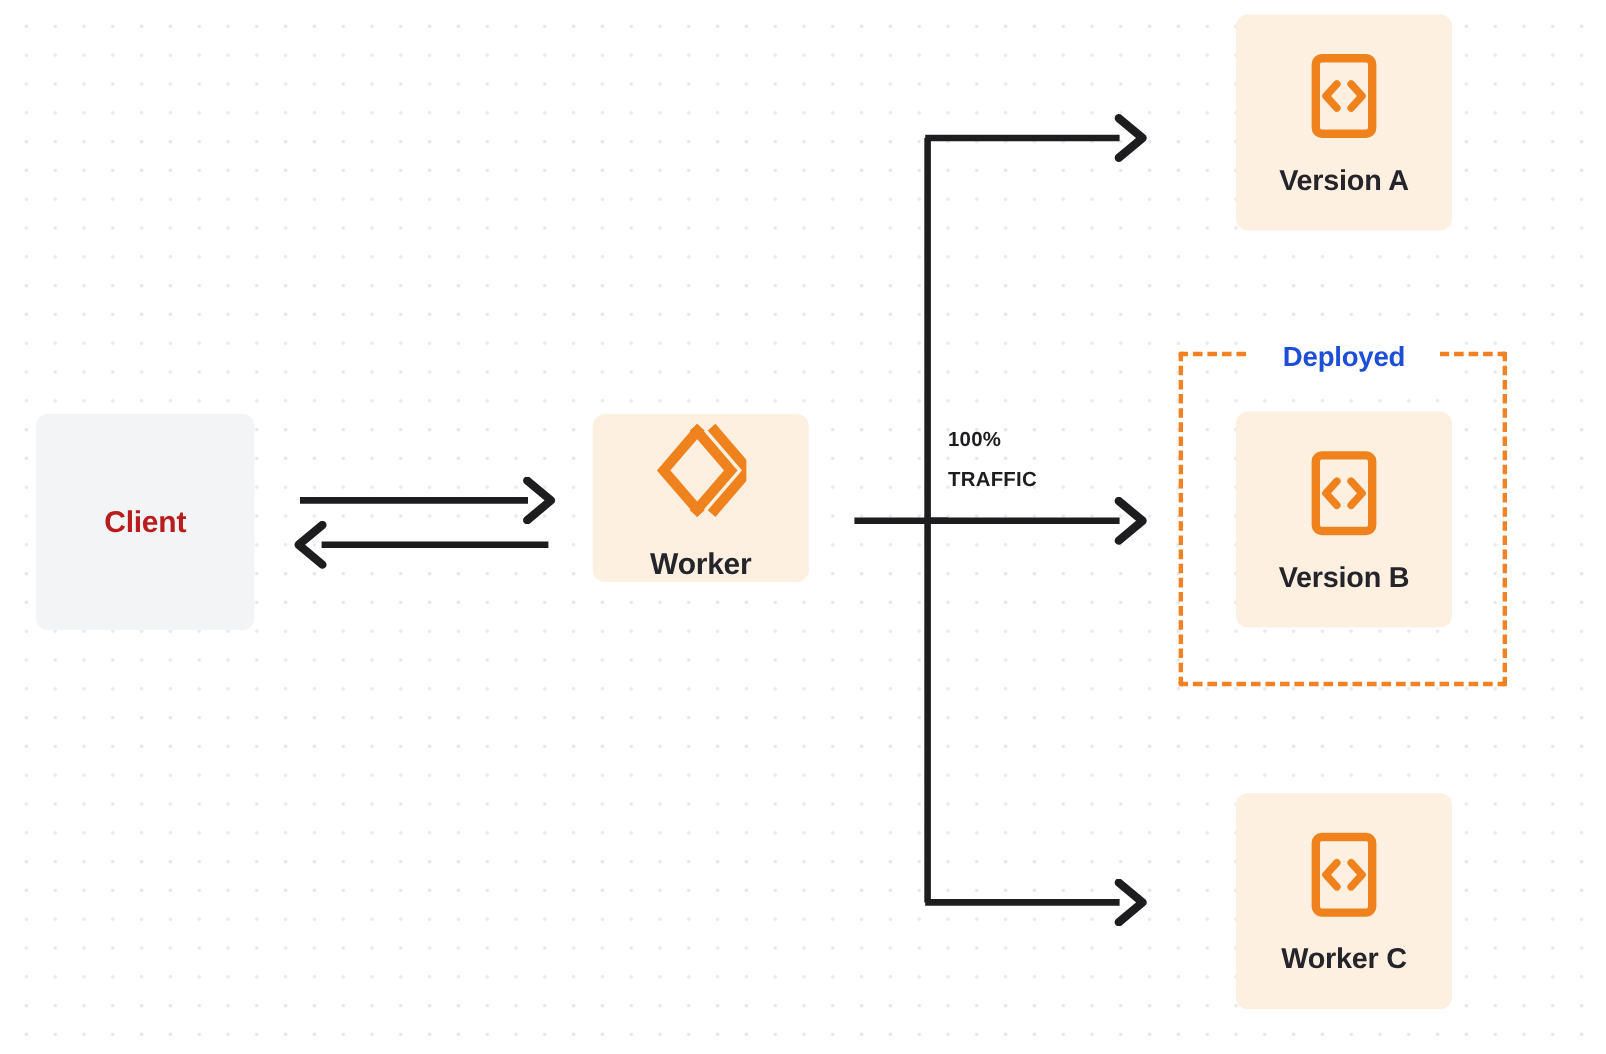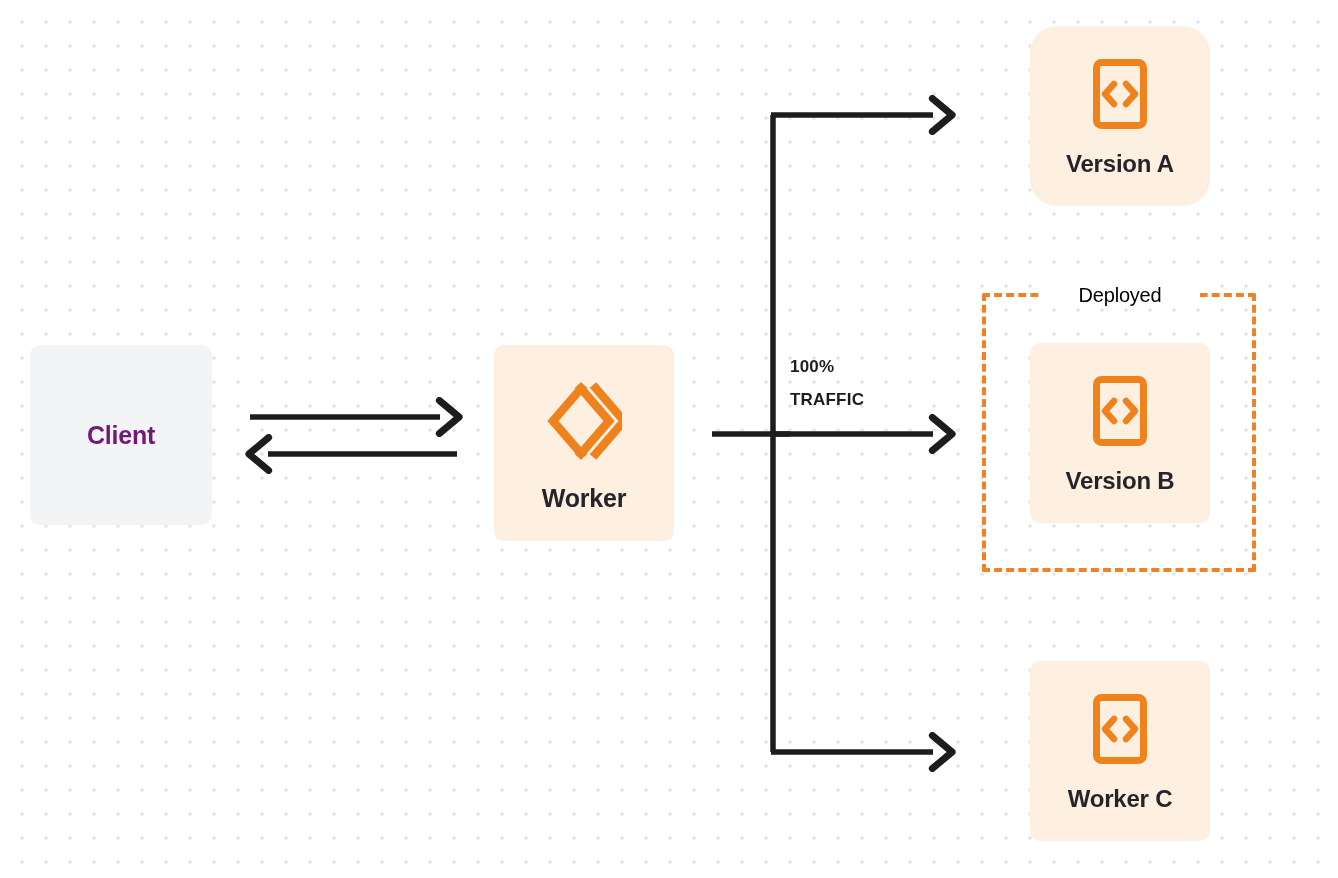--- a/index.html
+++ b/index.html
@@ -33,51 +33,51 @@
   #client-node {
     left: 30px;
     top: 345px;
     width: 182px;
     height: 180px;
     background: #f3f4f6;
   }
   #client-node .node-label {
     font-size: 25px;
     font-weight: bold;
-    color: #701a75;
+    color: #b91c1c;
     letter-spacing: -0.2px;
   }
 
   
   #worker-node {
     left: 494px;
     top: 345px;
     width: 180px;
-    height: 196px;
+    height: 140px;
     background: #fdf0e0;
   }
   #worker-node .worker-logo {
     margin-top: 6px;
     margin-bottom: 18px;
   }
   #worker-node .node-label {
     font-size: 25px;
     font-weight: bold;
     color: #24242a;
     letter-spacing: -0.2px;
   }
 
   
   .version-node {
     width: 180px;
     height: 180px;
     background: #fdf0e0;
     left: 1030px;
   }
-  #version-a-node { top: 26px; border-radius: 27px; }
+  #version-a-node { top: 12px; }
   #version-b-node { top: 343px; }
   #version-c-node { top: 661px; }
   .version-node .code-icon {
     margin-top: 4px;
     margin-bottom: 16px;
   }
   .version-node .node-label {
     font-size: 24px;
     font-weight: bold;
     color: #24242a;
@@ -95,23 +95,23 @@
     border: 4px dashed #f28124;
     border-radius: 2px;
   }
   #deployed-label {
     position: absolute;
     left: 1040px;
     top: 283px;
     width: 160px;
     text-align: center;
     background: #ffffff;
-    font-size: 20px;
-    font-weight: normal;
-    color: #000000;
+    font-size: 23px;
+    font-weight: bold;
+    color: #1d4ed8;
     letter-spacing: -0.2px;
     padding: 1px 4px;
     box-sizing: border-box;
   }
 
   
   #traffic-label {
     position: absolute;
     left: 790px;
     top: 350px;

